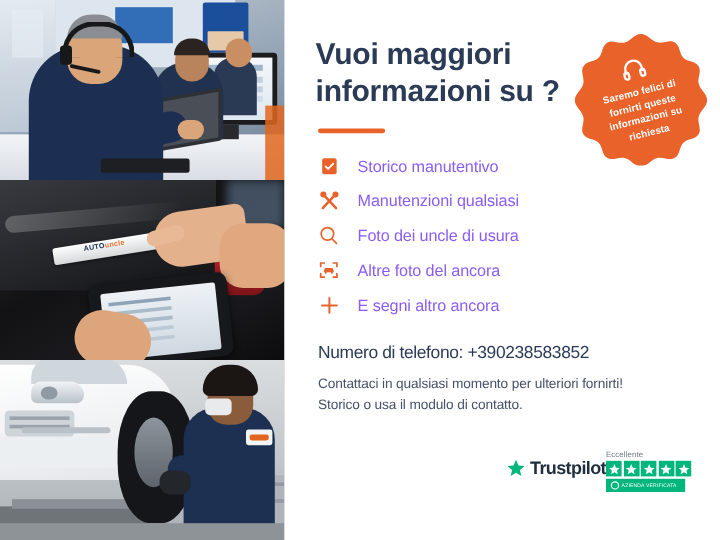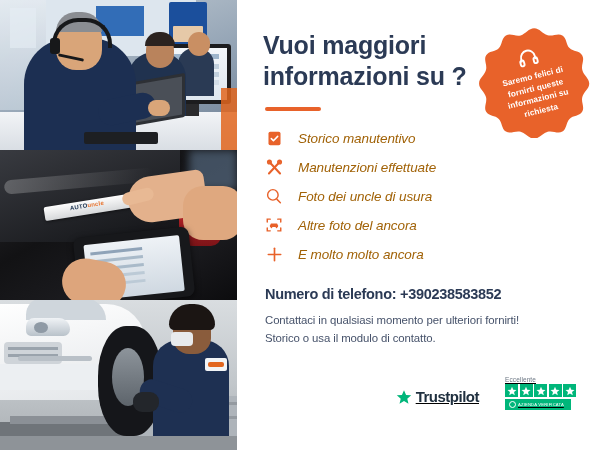--- a/index.html
+++ b/index.html
@@ -137,27 +137,27 @@
   .headline{
     font-size:25px;line-height:1.22;font-weight:bold;color:#2b3a55;
     letter-spacing:-.2px;margin:0;max-width:215px;
   }
   .rule{width:56px;height:4px;background:#e8622a;border-radius:2px;margin:16px 0 0 2px;}
 
   .features{margin:13px 0 0 0;padding:0;list-style:none;}
   .feature{display:flex;align-items:center;height:28px;margin-bottom:1px;}
   .f-ico{width:22px;height:22px;flex:0 0 22px;margin-right:13px;position:relative;
     display:flex;align-items:center;justify-content:center;color:#e8622a;}
-  .f-label{font-size:13.5px;color:#a16207;letter-spacing:-.1px;font-style:italic;}
-
-  .phone{margin:18px 0 0 2px;font-size:14.5px;font-weight:bold;color:#2b3a55;letter-spacing:-.3px;}
+  .f-label{font-size:13.5px;color:#8b5cf6;letter-spacing:-.1px;}
+
+  .phone{margin:18px 0 0 2px;font-size:14.5px;font-weight:normal;color:#2b3a55;letter-spacing:-.3px;}
   .sub{margin:9px 0 0 2px;font-size:11.4px;line-height:1.62;color:#46526a;letter-spacing:-.1px;}
 
   
-  .tp{position:absolute;right:24px;bottom:40px;display:flex;align-items:flex-end;gap:26px;text-decoration:underline;}
+  .tp{position:absolute;right:24px;bottom:40px;display:flex;align-items:center;gap:0;}
   .tp-brand{display:flex;align-items:center;gap:4px;padding-bottom:5px;}
   .tp-brand .star{width:16px;height:16px;color:#00b67a;}
   .tp-name{font-size:15px;font-weight:bold;color:#20303f;letter-spacing:-.5px;}
   .tp-right{display:flex;flex-direction:column;align-items:flex-start;}
   .tp-ecc{font-size:6.5px;color:#6b7683;letter-spacing:.1px;margin-bottom:1.5px;}
   .tp-stars{display:flex;gap:1.5px;}
   .tp-sq{width:13px;height:13px;background:#00b67a;display:flex;align-items:center;justify-content:center;}
   .tp-sq svg{width:10px;height:10px;fill:#fff;}
   .tp-verified{margin-top:2px;background:#00b67a;color:#fff;font-size:4.2px;
     letter-spacing:.15px;padding:2px 4px;display:flex;align-items:center;gap:2px;width:66px;box-sizing:border-box;}
@@ -270,21 +270,21 @@
         <span class="f-ico">
           <svg viewBox="0 0 24 24" width="19" height="19">
             <g stroke="#E8622A" stroke-width="2.6" stroke-linecap="round">
               <path d="M5 4.5l14 15"></path>
               <path d="M19 4.5l-14 15"></path>
             </g>
             <circle cx="5.6" cy="5.1" r="2.1" fill="none" stroke="#E8622A" stroke-width="2.2"></circle>
             <circle cx="18.4" cy="5.1" r="2.1" fill="none" stroke="#E8622A" stroke-width="2.2"></circle>
           </svg>
         </span>
-        <span class="f-label">Manutenzioni effettuate</span>
+        <span class="f-label">Manutenzioni qualsiasi</span>
       </li>
 
       <li class="feature">
         <span class="f-ico">
           <svg viewBox="0 0 24 24" width="18" height="18">
             <circle cx="10.5" cy="10.5" r="7" fill="none" stroke="#E8622A" stroke-width="1.9"></circle>
             <path d="M16 16.5l4.5 4.5" stroke="#E8622A" stroke-width="1.9" stroke-linecap="round"></path>
           </svg>
         </span>
         <span class="f-label">Foto dei uncle di usura</span>
@@ -309,21 +309,21 @@
 
       <li class="feature">
         <span class="f-ico">
           <svg viewBox="0 0 24 24" width="19" height="19">
             <g stroke="#E8622A" stroke-width="2.1" stroke-linecap="round">
               <path d="M12 4.2v15.6"></path>
                 <path d="M4.2 12h15.6"></path>
             </g>
           </svg>
         </span>
-        <span class="f-label">E molto molto ancora</span>
+        <span class="f-label">E segni altro ancora</span>
       </li>
 
     </ul>
 
     <div class="phone">Numero di telefono: +390238583852</div>
 
     <div class="sub">
       <div>Contattaci in qualsiasi momento per ulteriori fornirti!</div>
       <div>Storico o usa il modulo di contatto.</div>
     </div>

